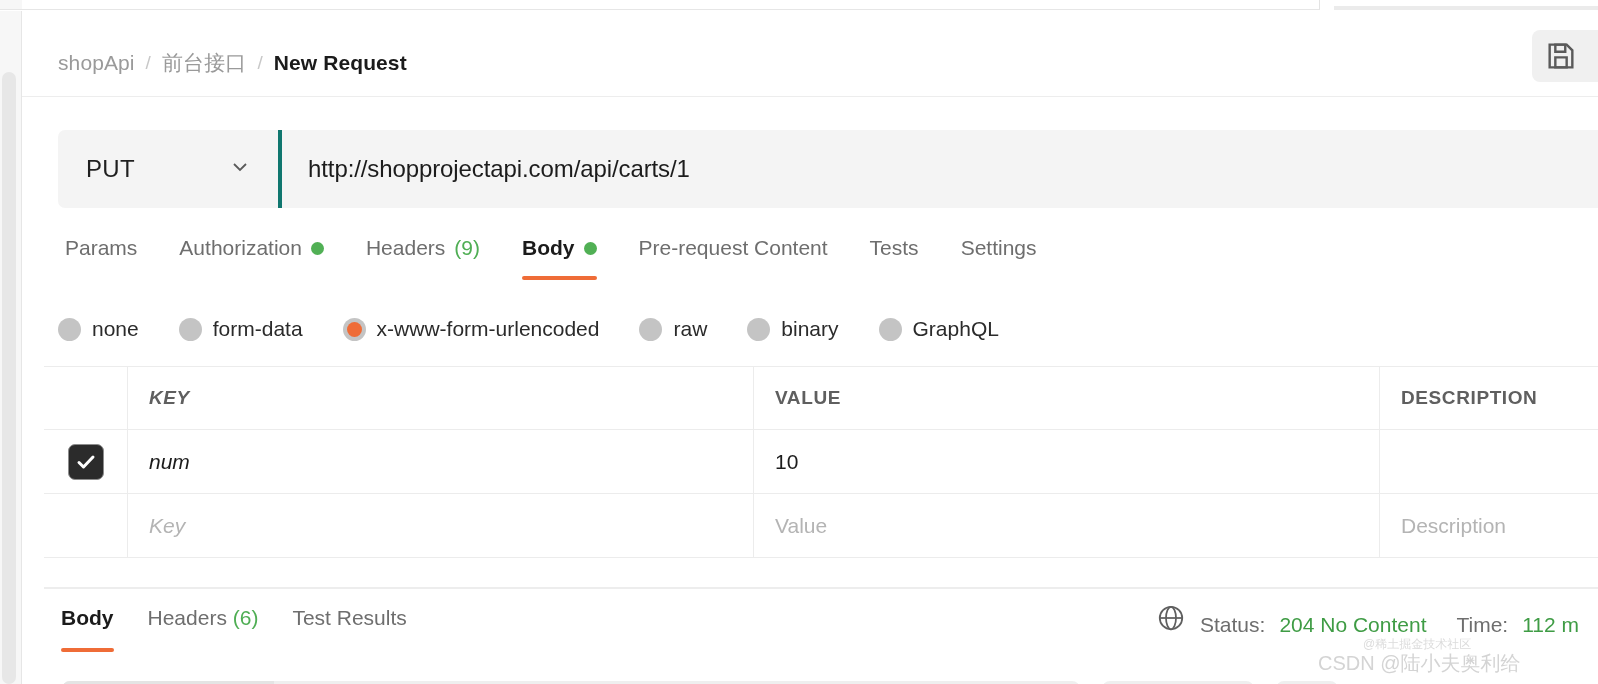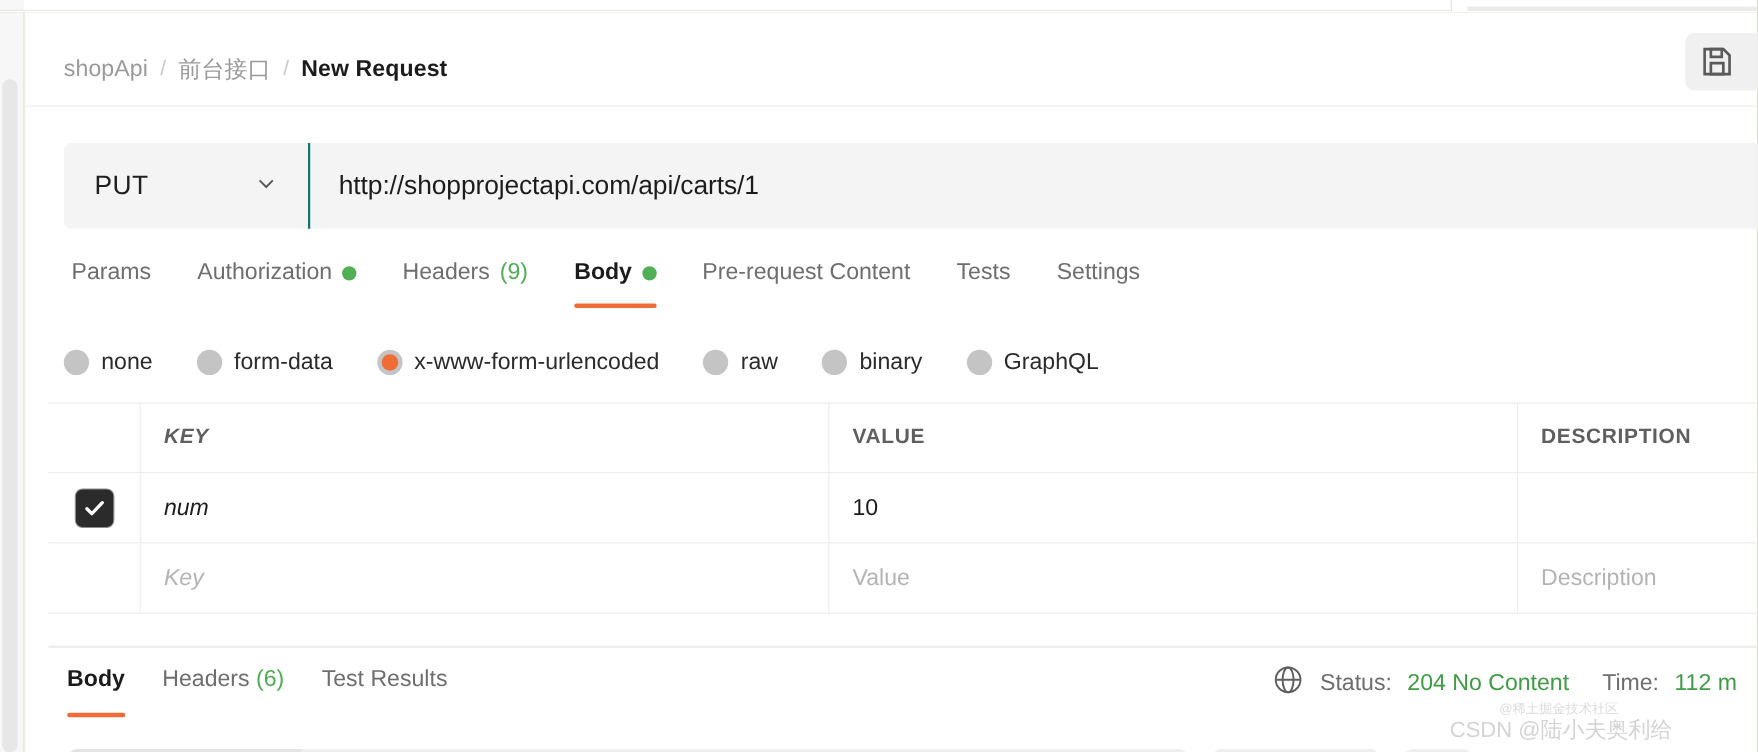--- a/index.html
+++ b/index.html
@@ -34,21 +34,21 @@
   .crumb-sep { color:#c8c8c8; font-size:19px; }
   .crumb-current { color:#1b1b1b; font-weight:bold; }
   .save-btn { position:absolute; left:1510px; top:19px; width:96px; height:52px;
               background:#f0f0f0; border-radius:8px; display:flex; align-items:center; justify-content:flex-start; padding-left:12px; }
   .save-btn svg { display:block; }
 
   
   .url-row { position:absolute; left:36px; top:119px; width:1560px; height:78px;
              background:#f4f4f4; border-radius:7px; display:flex; align-items:stretch; }
   .method-box { width:224px; display:flex; align-items:center; justify-content:space-between;
-                padding:0 26px 0 28px; border-right:2px solid #0f766e; }
+                padding:0 26px 0 28px; border-right:4px solid #0f766e; }
   .method-label { font-size:24px; color:#1f1f1f; letter-spacing:.3px; }
   .url-input { flex:1; display:flex; align-items:center; padding-left:26px;
                font-size:24px; color:#1c1c1c; letter-spacing:-.1px; white-space:nowrap; overflow:hidden; }
 
   
   .req-tabs { position:absolute; left:22px; top:217px; height:62px; display:flex; align-items:flex-start; }
   .rtab { position:relative; height:62px; padding:0 21px; display:flex; align-items:flex-start; }
   .rtab-inner { display:flex; align-items:center; gap:9px; padding-top:8px; font-size:21px; color:#6e6e6e; white-space:nowrap; }
   .rtab.active .rtab-inner { color:#1b1b1b; font-weight:bold; }
   .rtab .count { color:#4fae54; }
@@ -82,21 +82,21 @@
 
   
   .resp-divider { position:absolute; left:22px; top:576px; width:1576px; height:2px; background:#ededed; }
   .resp-tabs { position:absolute; left:22px; top:585px; height:58px; display:flex; align-items:flex-start; }
   .ptab { position:relative; height:58px; padding:0 17px; display:flex; align-items:flex-start; }
   .ptab-inner { padding-top:10px; font-size:21px; color:#6e6e6e; white-space:nowrap; }
   .ptab.active .ptab-inner { color:#1b1b1b; font-weight:bold; }
   .ptab .count { color:#4fae54; }
   .ptab-underline { position:absolute; left:17px; right:17px; bottom:2px; height:4px; background:#ef6c37; border-radius:2px; }
 
-  .resp-status { position:absolute; left:1134px; top:592px; display:flex; align-items:center; gap:14px; white-space:nowrap; }
+  .resp-status { position:absolute; left:1134px; top:592px; display:flex; align-items:flex-end; gap:14px; white-space:nowrap; }
   .status-txt { font-size:21px; color:#6e6e6e; }
   .status-val { color:#3f9c45; }
   .globe { display:block; }
 
   
   .chips { position:absolute; left:40px; top:670px; display:flex; align-items:flex-start; gap:22px; }
   .chip { height:26px; border-radius:8px 8px 0 0; background:#efefef; }
   .chip.wide { width:1018px; position:relative; overflow:hidden; }
   .chip.wide .seg { position:absolute; left:0; top:0; width:212px; height:26px; background:#e4e4e4; }
   .chip.med { width:152px; }

